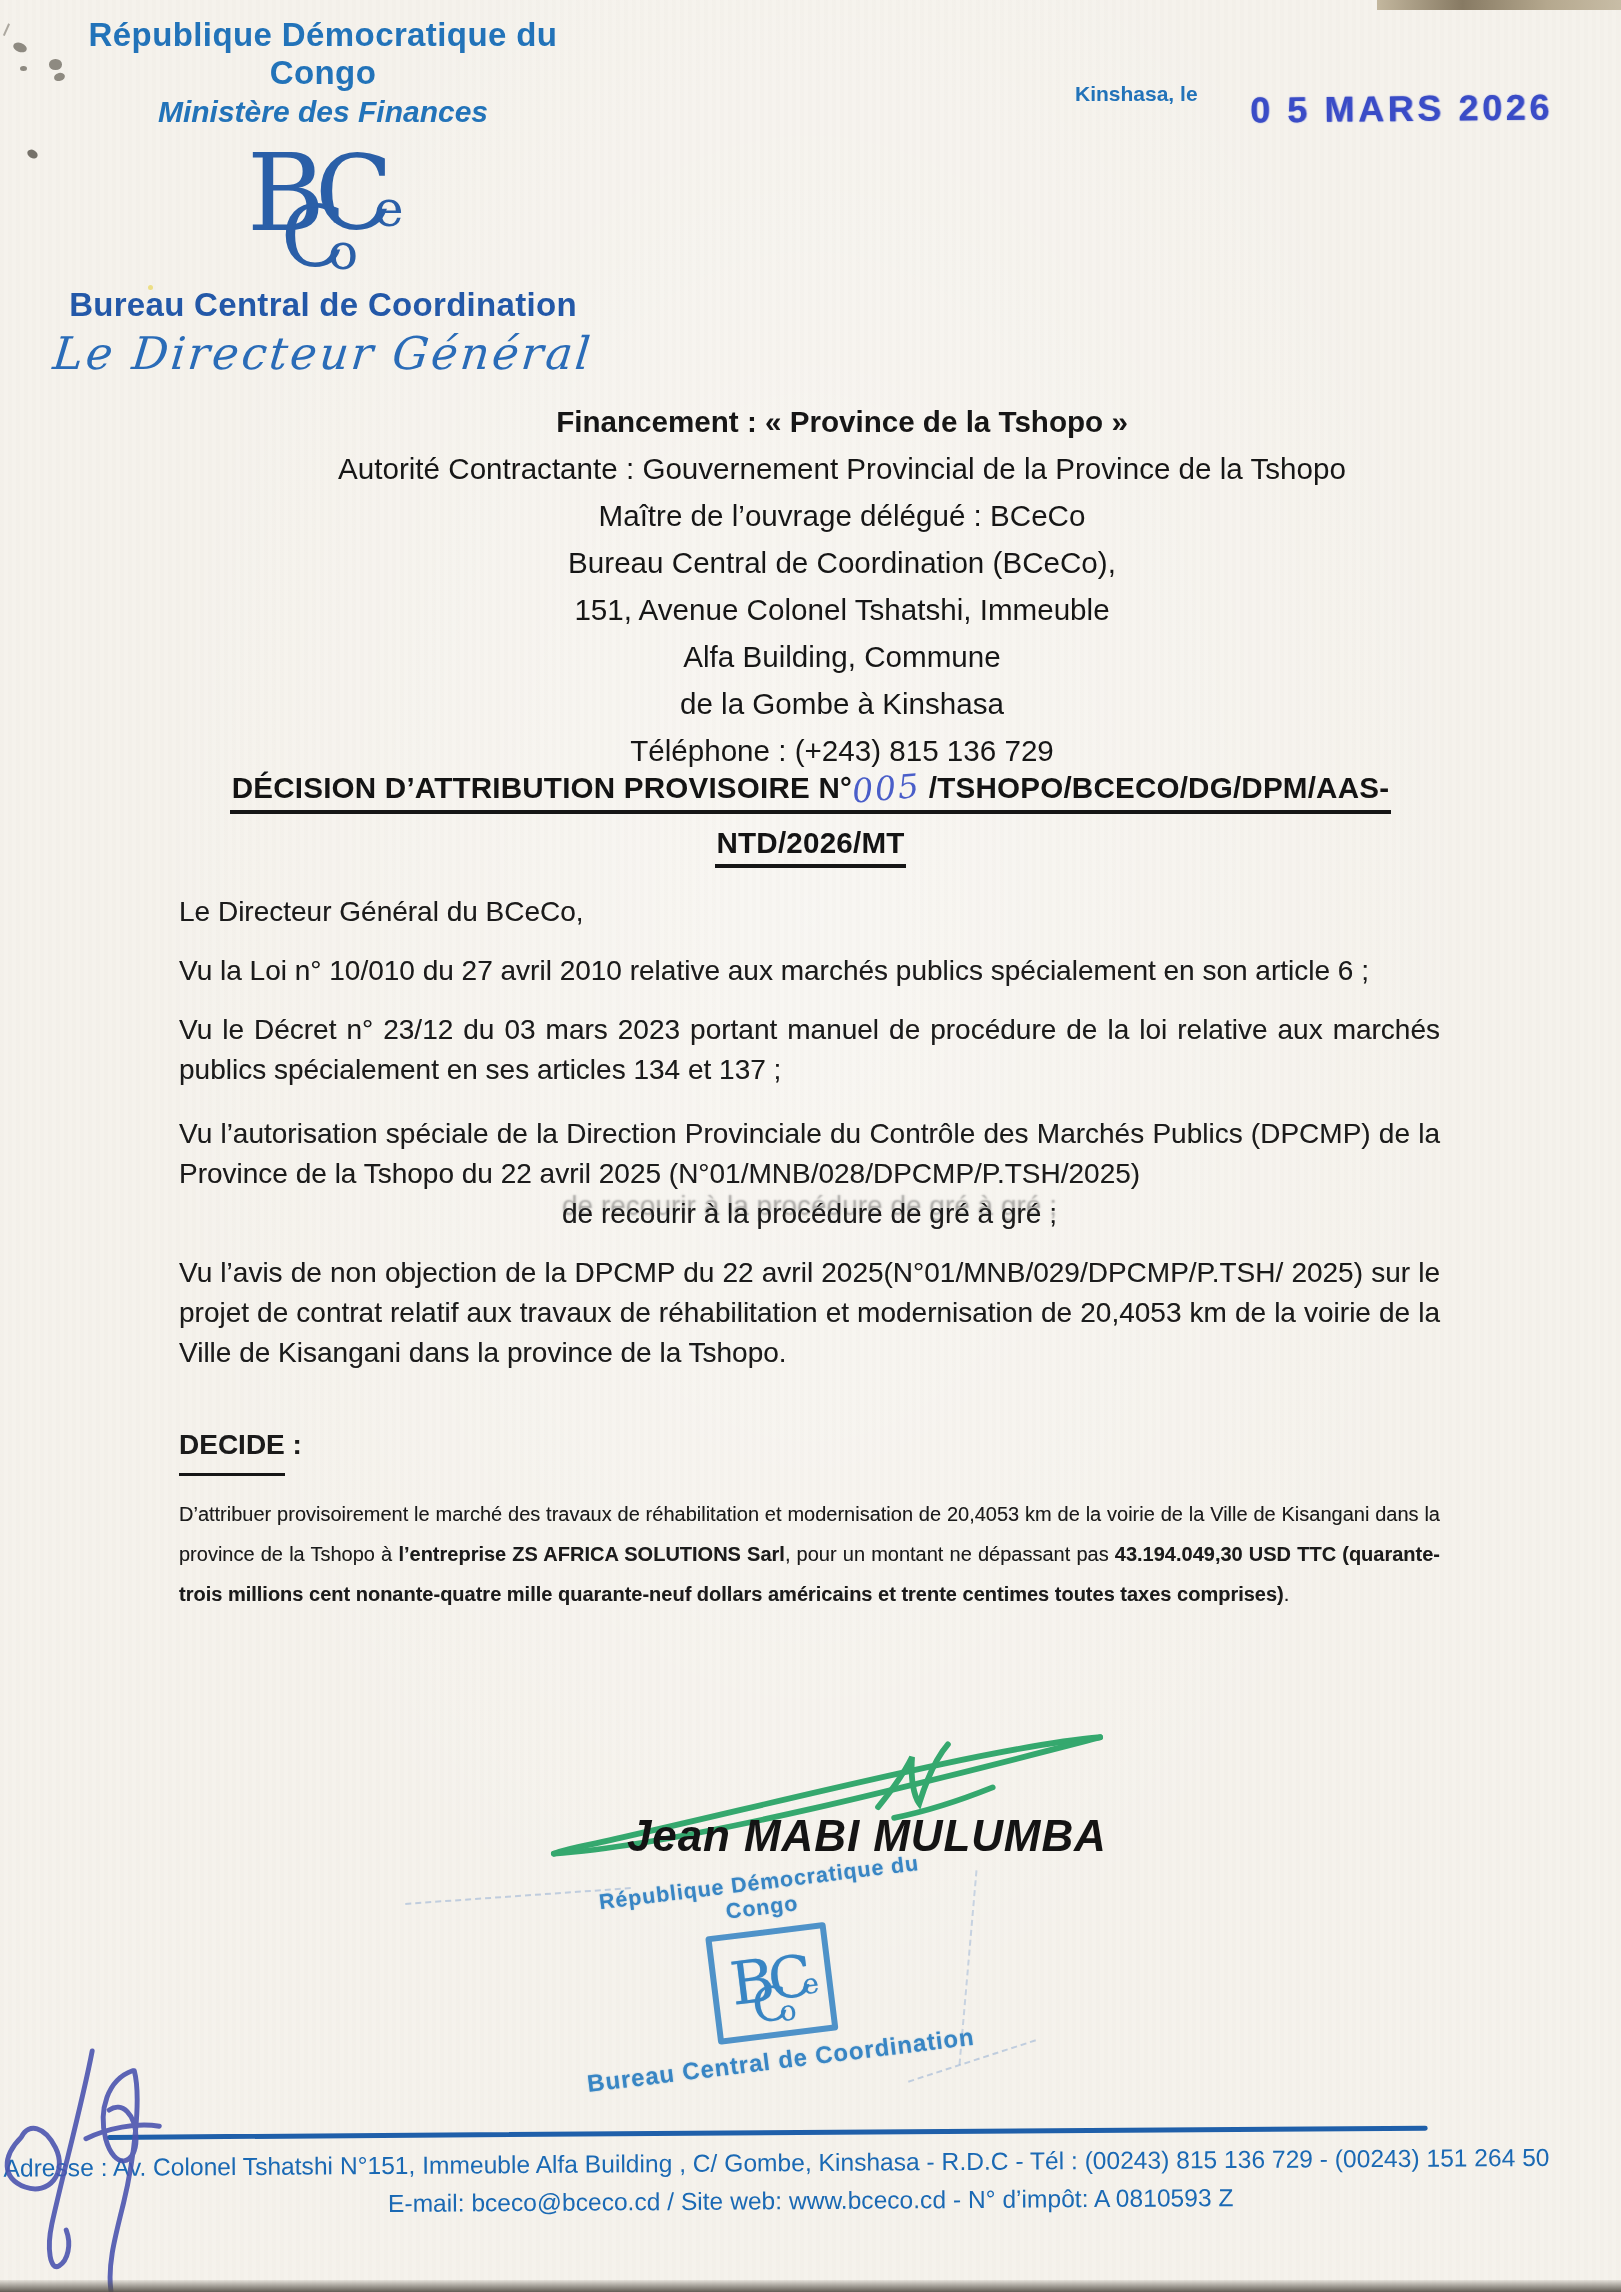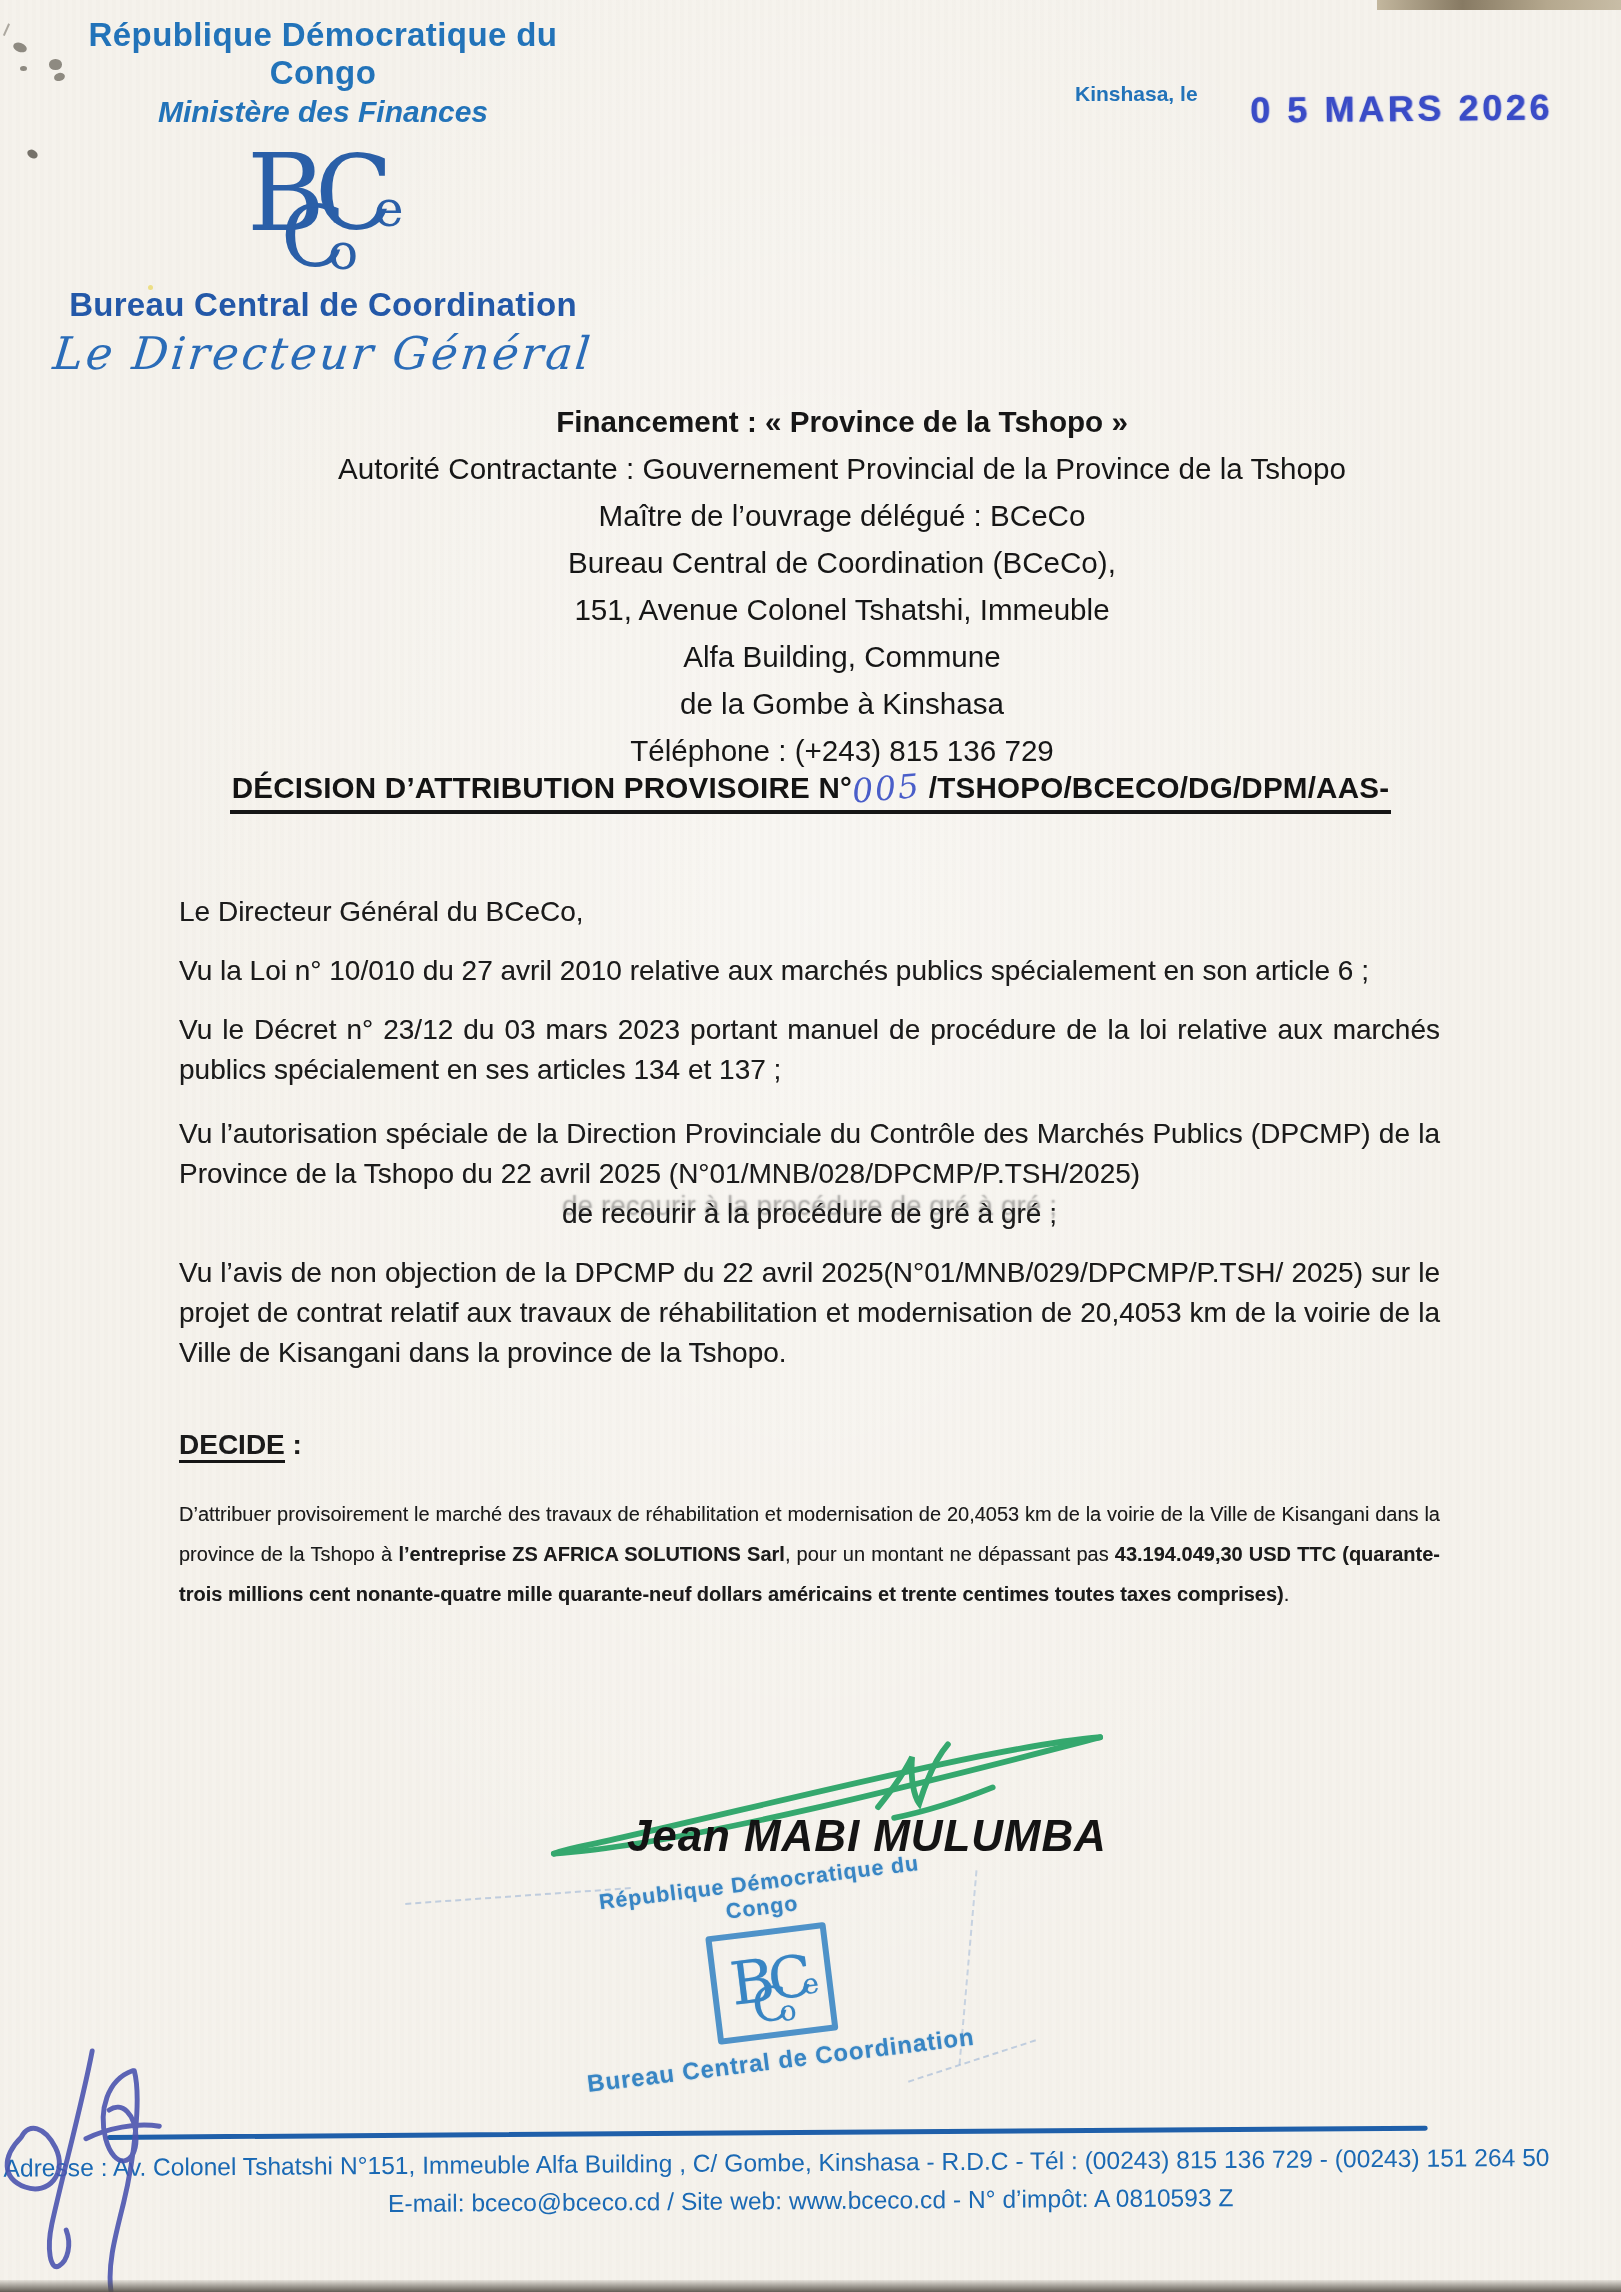--- a/index.html
+++ b/index.html
@@ -60,21 +60,21 @@
   
   .body-block{position:absolute;left:179px;top:892px;width:1261px;
     font-size:28px;line-height:40px;color:#1b1b1b;
     text-shadow:0 0 0.5px rgba(20,20,20,0.35);}
   .body-block p{margin:0 0 19px 0;text-align:justify;}
   .body-block p.nojust{text-align:left;}
   .body-block p.tight{margin-bottom:0;}
   .ghost{margin:0 0 19px 0;text-align:center;
     text-shadow:0 -8px 1.8px rgba(35,35,35,0.38), 0 0 0.5px rgba(20,20,20,0.35);}
   .decide-head{margin:52px 0 29px 0;font-weight:bold;text-align:left;}
-  .decide-head .u{border-bottom:3.6px solid #161616;padding-bottom:0;}
+  .decide-head .u{border-bottom:3.6px solid #161616;padding-bottom:13px;}
   .decide-par{font-size:20px;}
   .seg-bold{font-weight:bold;}
   
   .sig-svg{position:absolute;left:527px;top:1721px;}
   .sig-name{position:absolute;left:627px;top:1811px;font-size:44px;font-weight:bold;
     font-style:italic;color:#141414;letter-spacing:0.9px;}
   
   .stamp{position:absolute;left:573px;top:1870px;width:394px;text-align:center;
     color:#2e80c2;transform:rotate(-7deg);opacity:.95;
     text-shadow:0 0 1.8px rgba(46,128,194,0.45);}
@@ -129,20 +129,21 @@
     <div>Maître de l’ouvrage délégué : BCeCo</div>
     <div>Bureau Central de Coordination (BCeCo),</div>
     <div>151, Avenue Colonel Tshatshi, Immeuble</div>
     <div>Alfa Building, Commune</div>
     <div>de la Gombe à Kinshasa</div>
     <div>Téléphone : (+243) 815 136 729</div>
   </div>
 
   <div class="title">
     <div><span class="tline"><span>DÉCISION D’ATTRIBUTION PROVISOIRE N°</span><span class="seg-hand">005</span><span> /TSHOPO/BCECO/DG/DPM/AAS-</span></span></div>
+    <div class="l2"><span class="tline">NTD/2026/MT</span></div>
   </div>
 
   <div class="body-block">
     <p class="nojust">Le Directeur Général du BCeCo,</p>
     <p>Vu la Loi n° 10/010 du 27 avril 2010 relative aux marchés publics spécialement en son article 6 ;</p>
     <p style="margin-bottom:24px;">Vu le Décret n° 23/12 du 03 mars 2023 portant manuel de procédure de la loi relative aux marchés publics spécialement en ses articles 134 et 137 ;</p>
     <p class="tight">Vu l’autorisation spéciale de la Direction Provinciale du Contrôle des Marchés Publics (DPCMP) de la Province de la Tshopo du 22 avril 2025 (N°01/MNB/028/DPCMP/P.TSH/2025)</p>
     <div class="ghost">de recourir à la procédure de gré à gré ;</div>
     <p>Vu l’avis de non objection de la DPCMP du 22 avril 2025(N°01/MNB/029/DPCMP/P.TSH/ 2025) sur le projet de contrat relatif aux travaux de réhabilitation et modernisation de 20,4053 km de la voirie de la Ville de Kisangani dans la province de la Tshopo.</p>
     <div class="decide-head">

